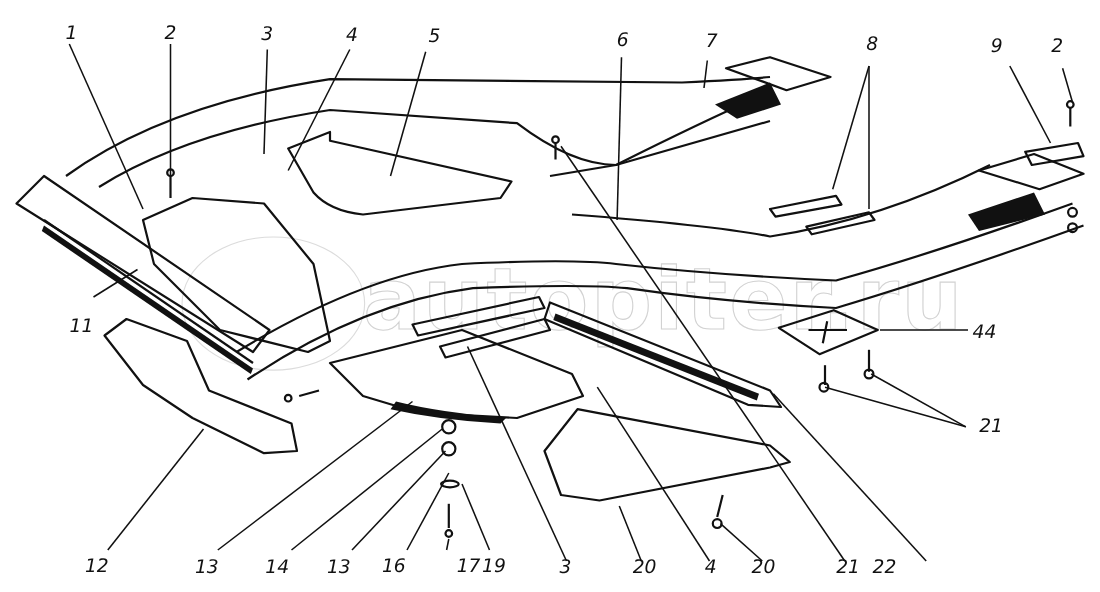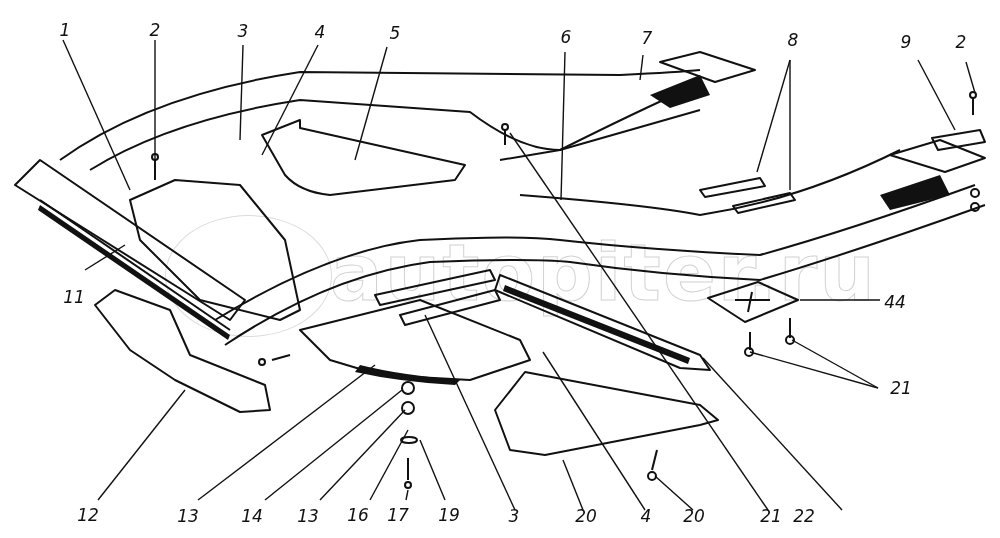--- a/index.html
+++ b/index.html
@@ -130,21 +130,21 @@
   <span class="lbl" style="left:647px;top:38px">7</span>
   <span class="lbl" style="left:793px;top:40px">8</span>
   <span class="lbl" style="left:906px;top:42px">9</span>
   <span class="lbl" style="left:961px;top:42px">2</span>
   <span class="lbl" style="left:74px;top:297px">11</span>
   <span class="lbl" style="left:88px;top:515px">12</span>
   <span class="lbl" style="left:188px;top:516px">13</span>
   <span class="lbl" style="left:252px;top:516px">14</span>
   <span class="lbl" style="left:308px;top:516px">13</span>
   <span class="lbl" style="left:358px;top:515px">16</span>
-  <span class="lbl" style="left:398px;top:515px">17</span>
+  <span class="lbl" style="left:426px;top:515px">17</span>
   <span class="lbl" style="left:449px;top:515px">19</span>
   <span class="lbl" style="left:514px;top:516px">3</span>
   <span class="lbl" style="left:586px;top:516px">20</span>
   <span class="lbl" style="left:646px;top:516px">4</span>
   <span class="lbl" style="left:694px;top:516px">20</span>
   <span class="lbl" style="left:771px;top:516px">21</span>
   <span class="lbl" style="left:804px;top:516px">22</span>
   <span class="lbl" style="left:895px;top:302px">44</span>
   <span class="lbl" style="left:901px;top:388px">21</span>
 </div>

